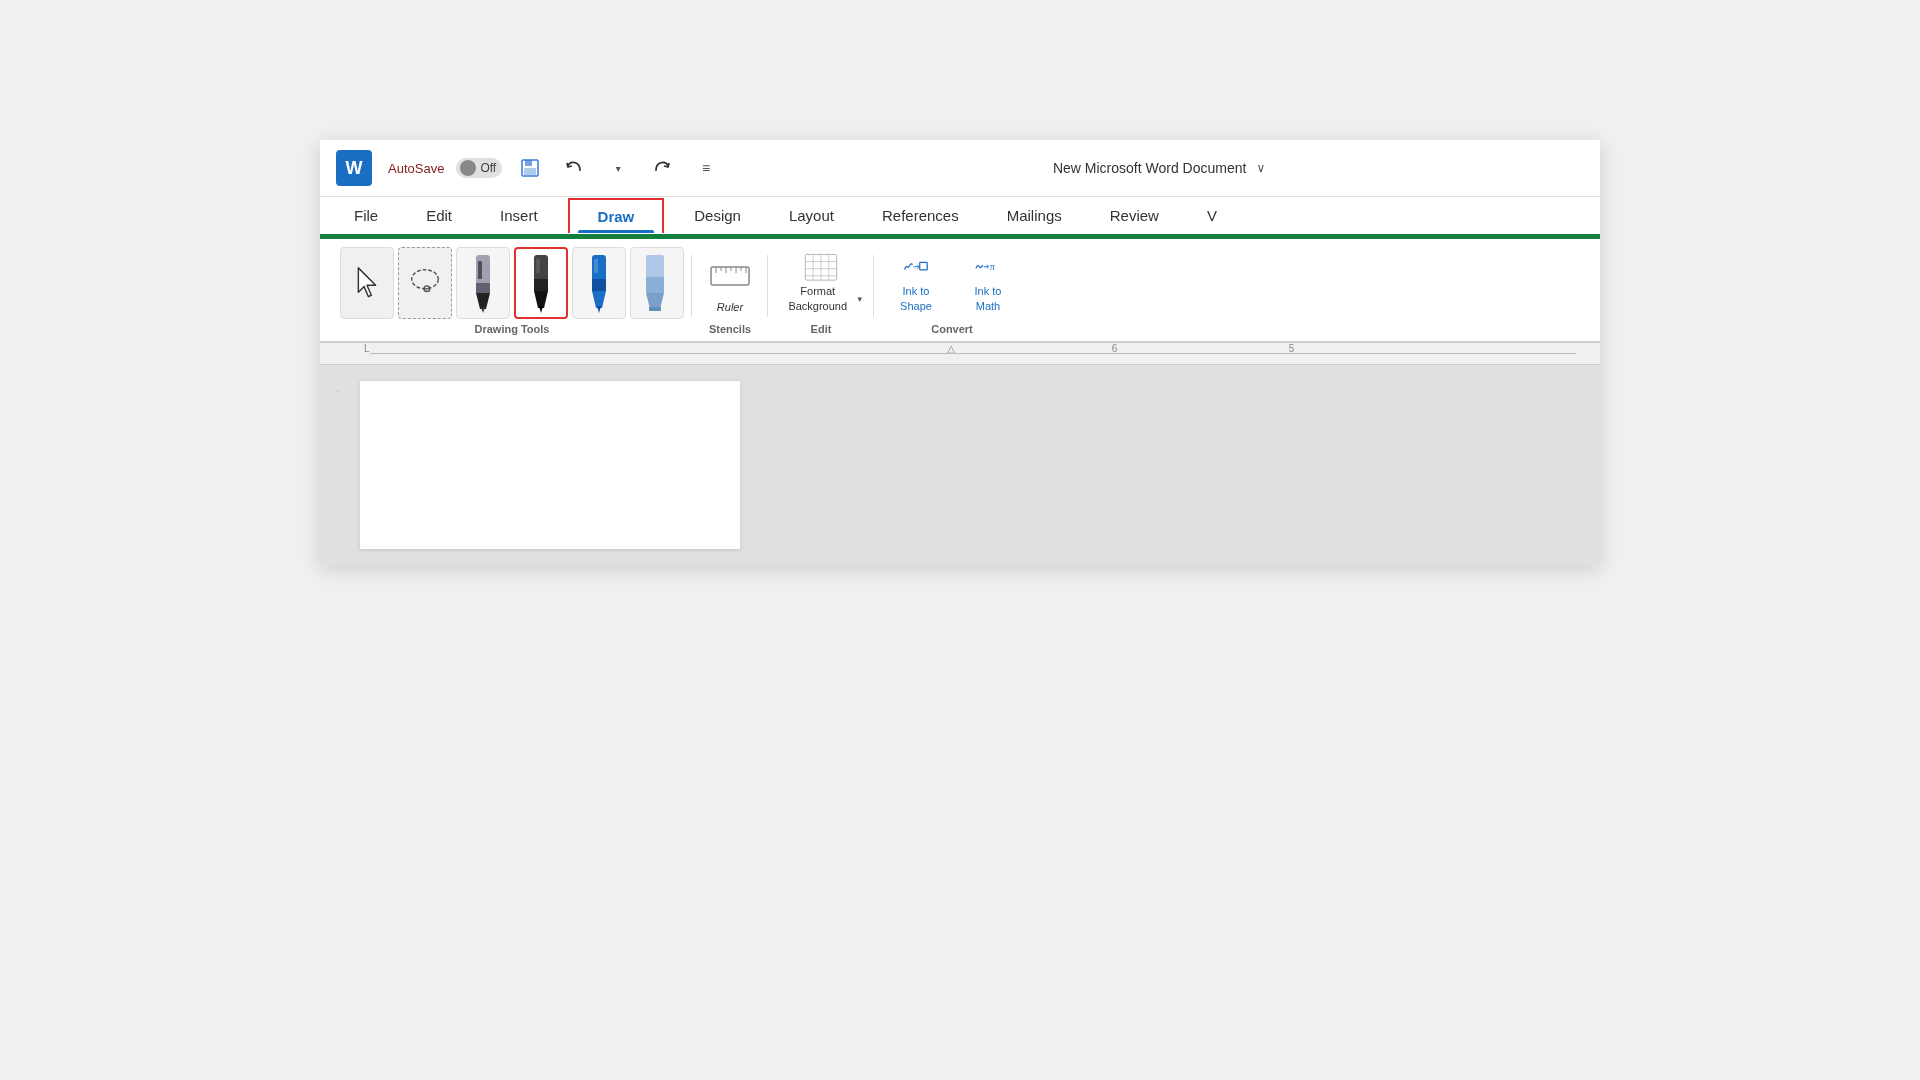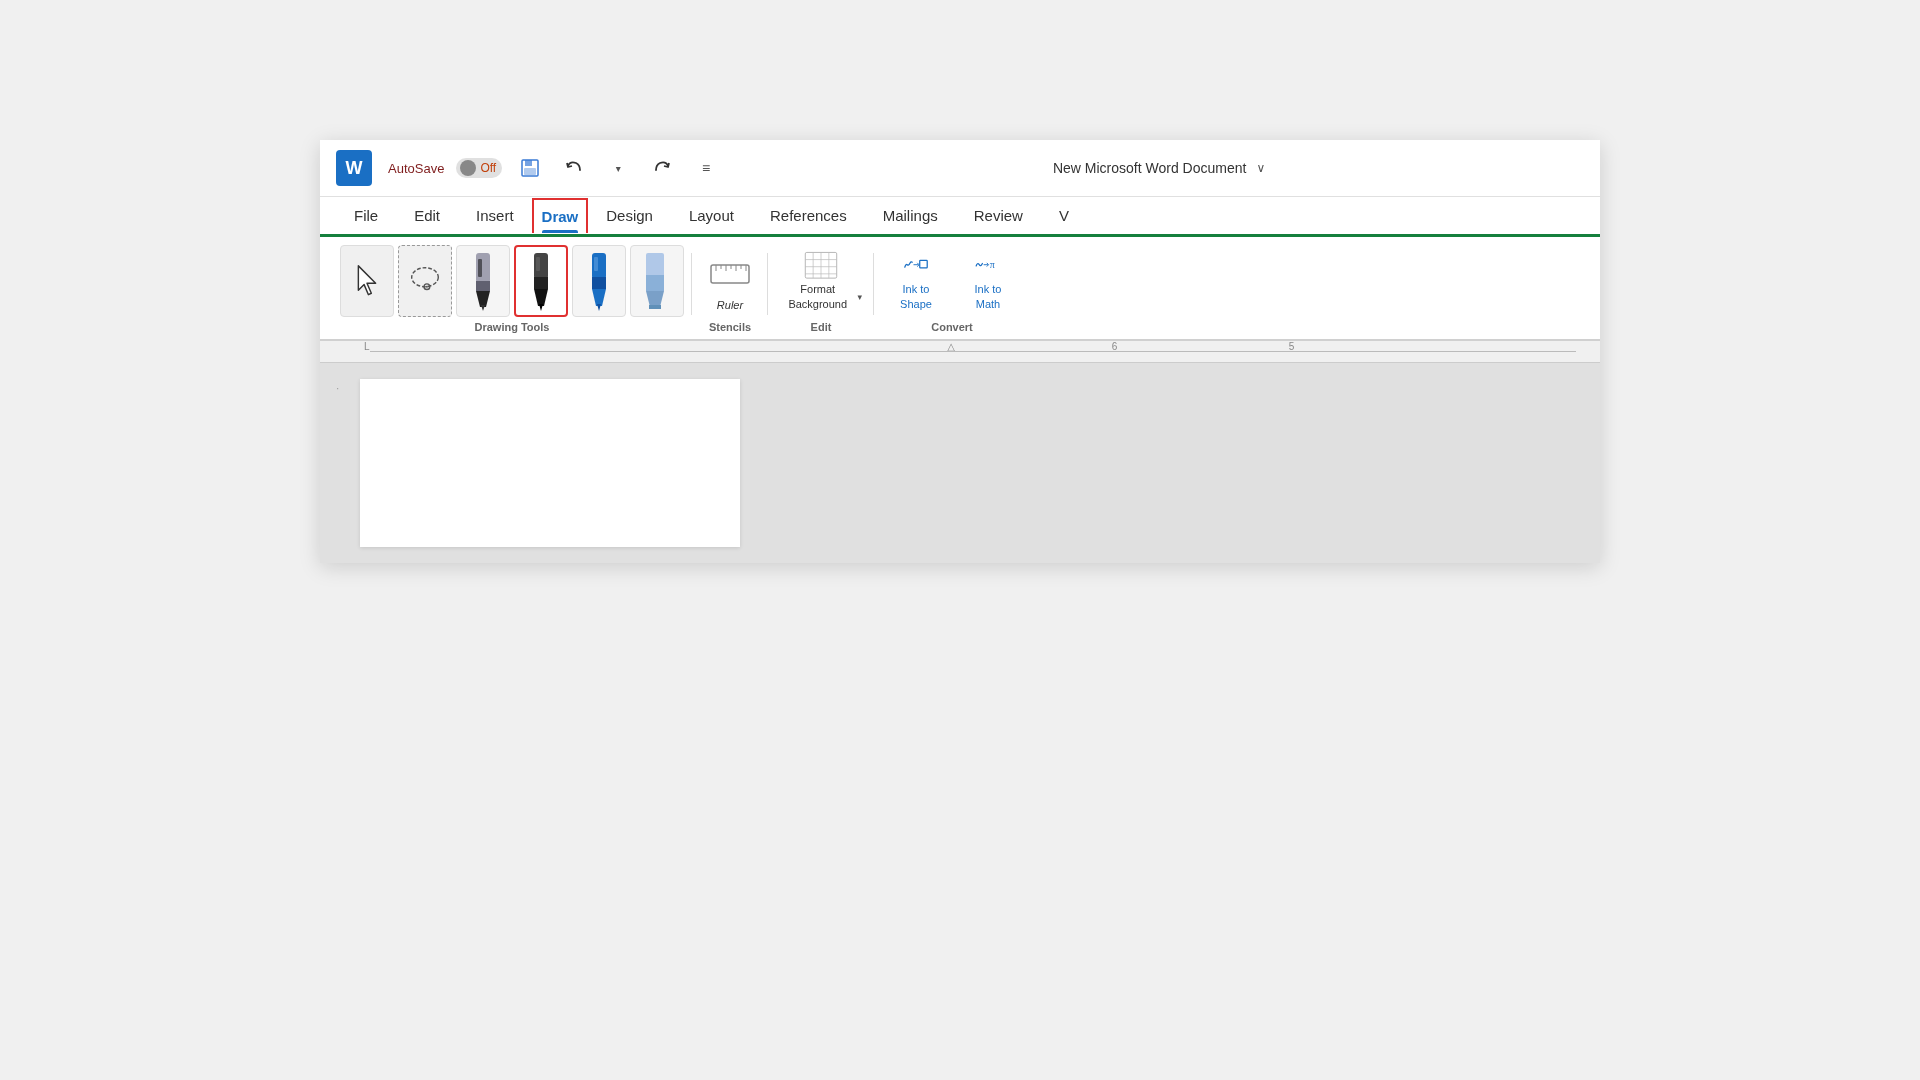--- a/index.html
+++ b/index.html
@@ -62,21 +62,21 @@
 
     .toggle-circle {
       width: 16px;
       height: 16px;
       background: #888;
       border-radius: 50%;
     }
 
     .toggle-text {
       font-size: 12px;
-      color: #c2410c;
+      color: #404040;
     }
 
     .toolbar-icon-btn {
       width: 32px;
       height: 32px;
       display: flex;
       align-items: center;
       justify-content: center;
       cursor: pointer;
       color: #444;
@@ -99,37 +99,37 @@
       font-size: 12px;
       color: #555;
     }
 
     
     .menu-bar {
       background: #fff;
       padding: 0 16px;
       display: flex;
       align-items: center;
-      gap: 0;
-      border-bottom: 3px solid #15803d;
+      gap: 12px;
+      border-bottom: 5px solid #15803d;
     }
 
     .menu-item {
       padding: 10px 18px;
       font-size: 15px;
       color: #333;
       cursor: pointer;
       position: relative;
       user-select: none;
     }
 
     .menu-item.draw-active {
       border: 2px solid #e03030;
       border-bottom: none;
-      padding: 8px 8px;
+      padding: 8px 28px;
       color: #1a6fc4;
       font-weight: 600;
     }
 
     .menu-item.draw-active::after {
       content: '';
       position: absolute;
       bottom: 0;
       left: 8px;
       right: 8px;

